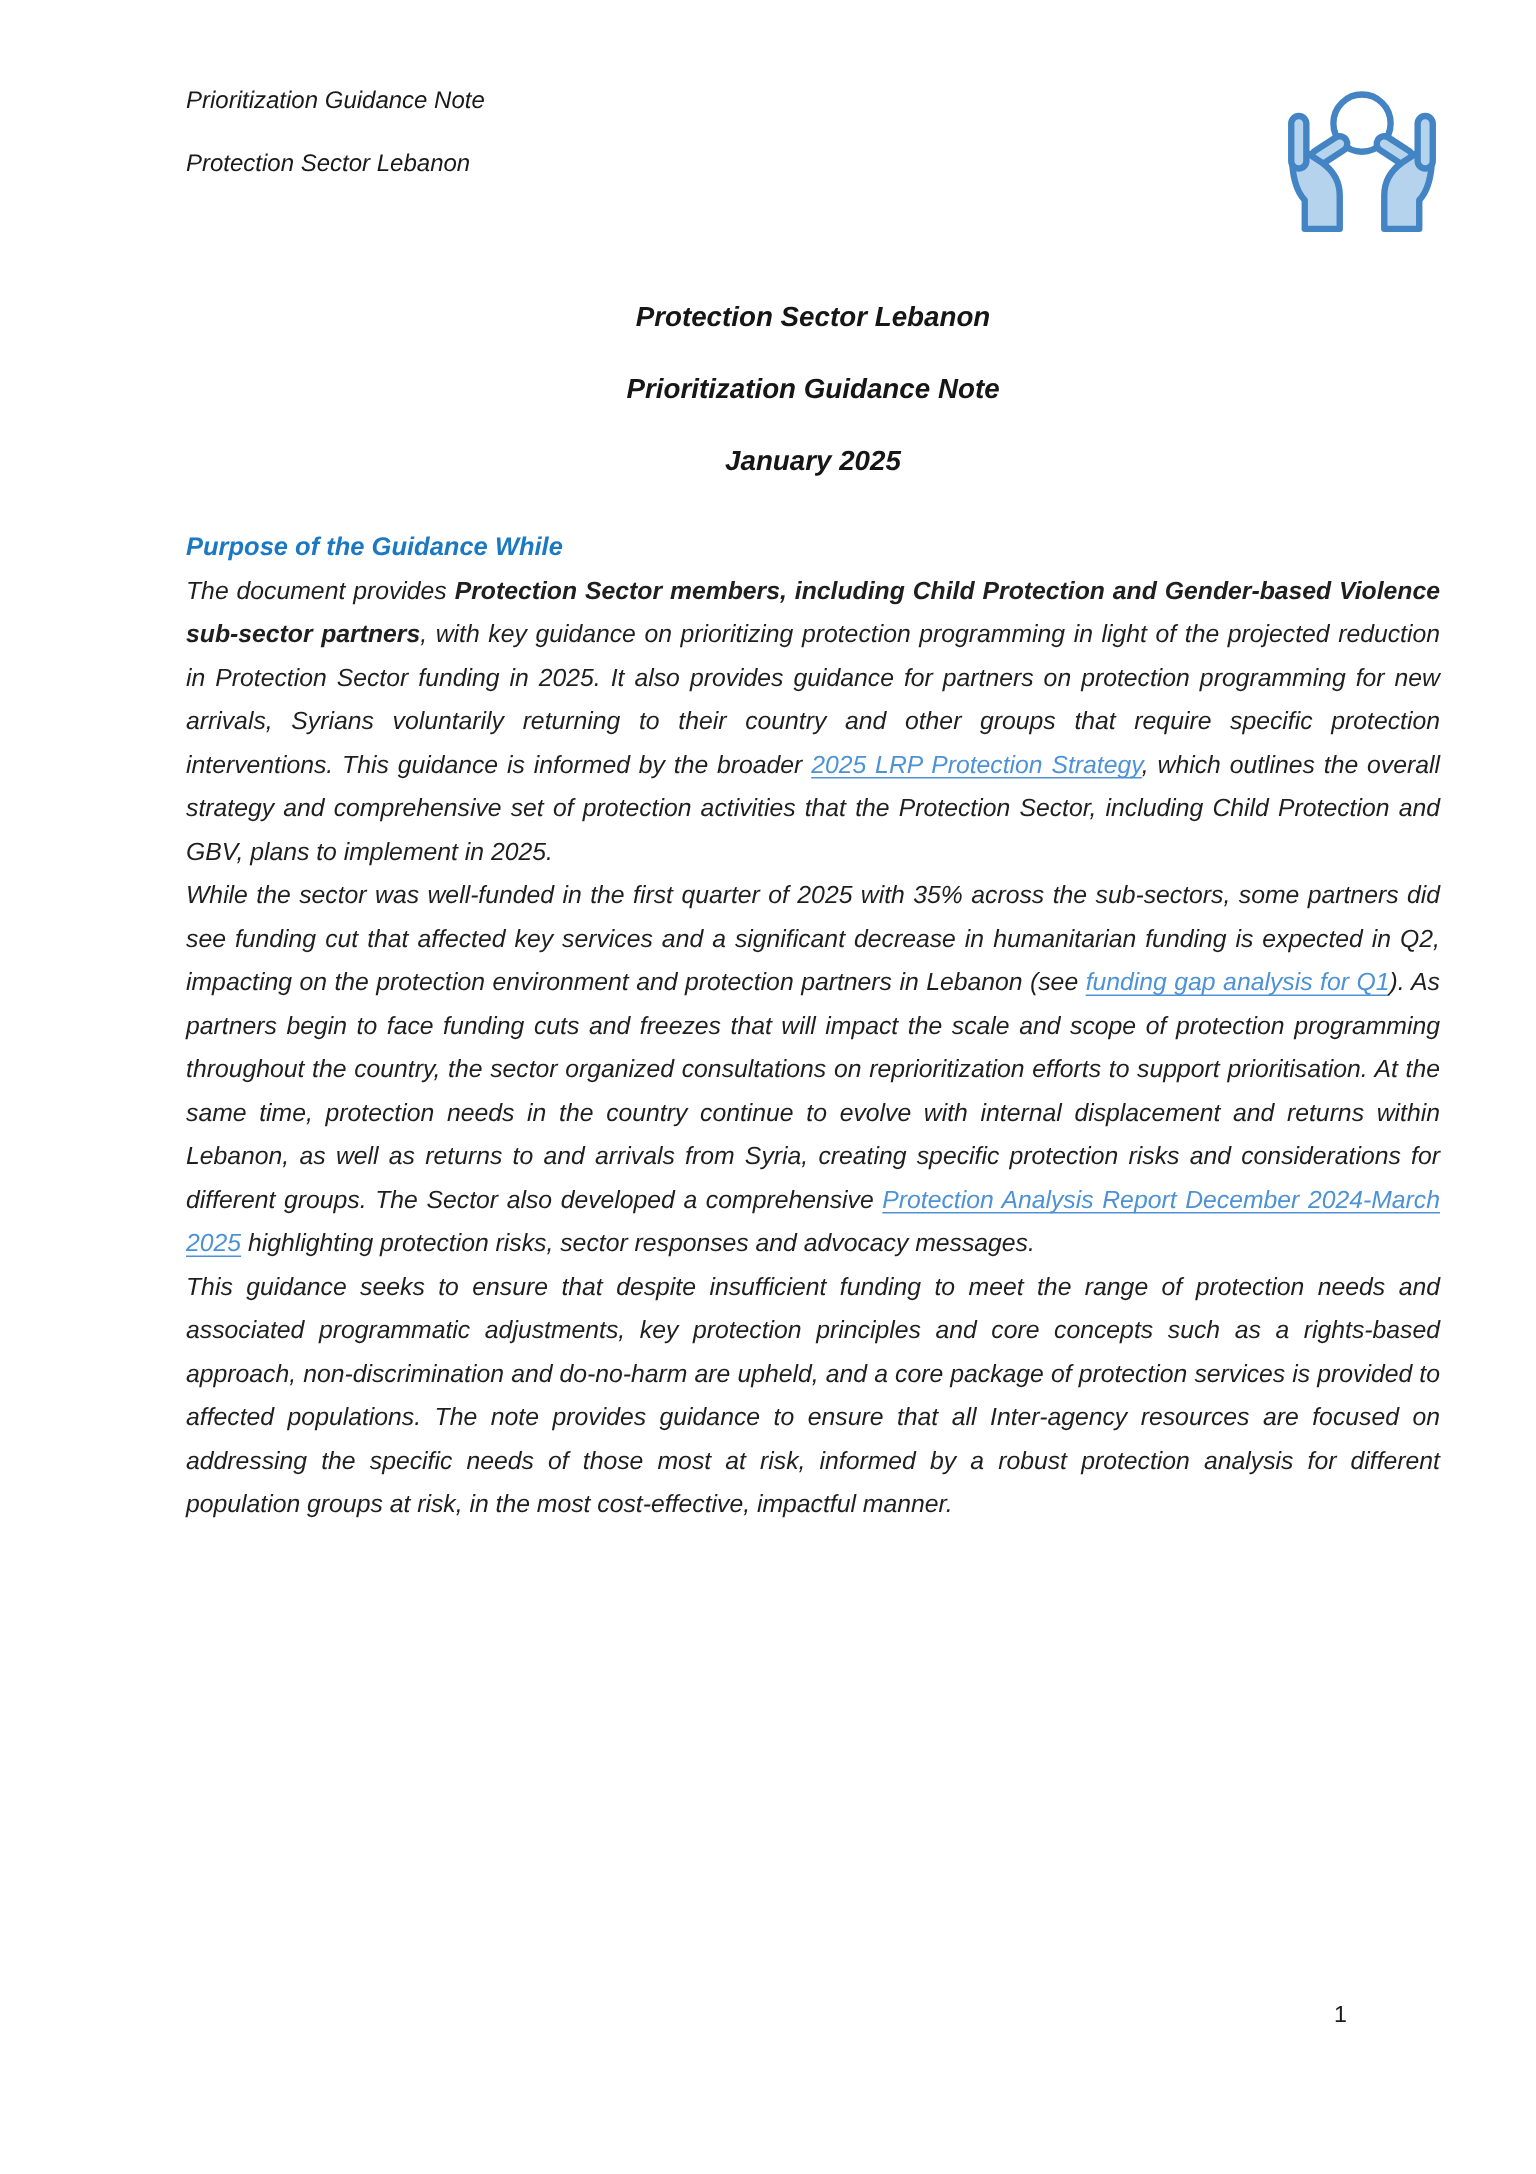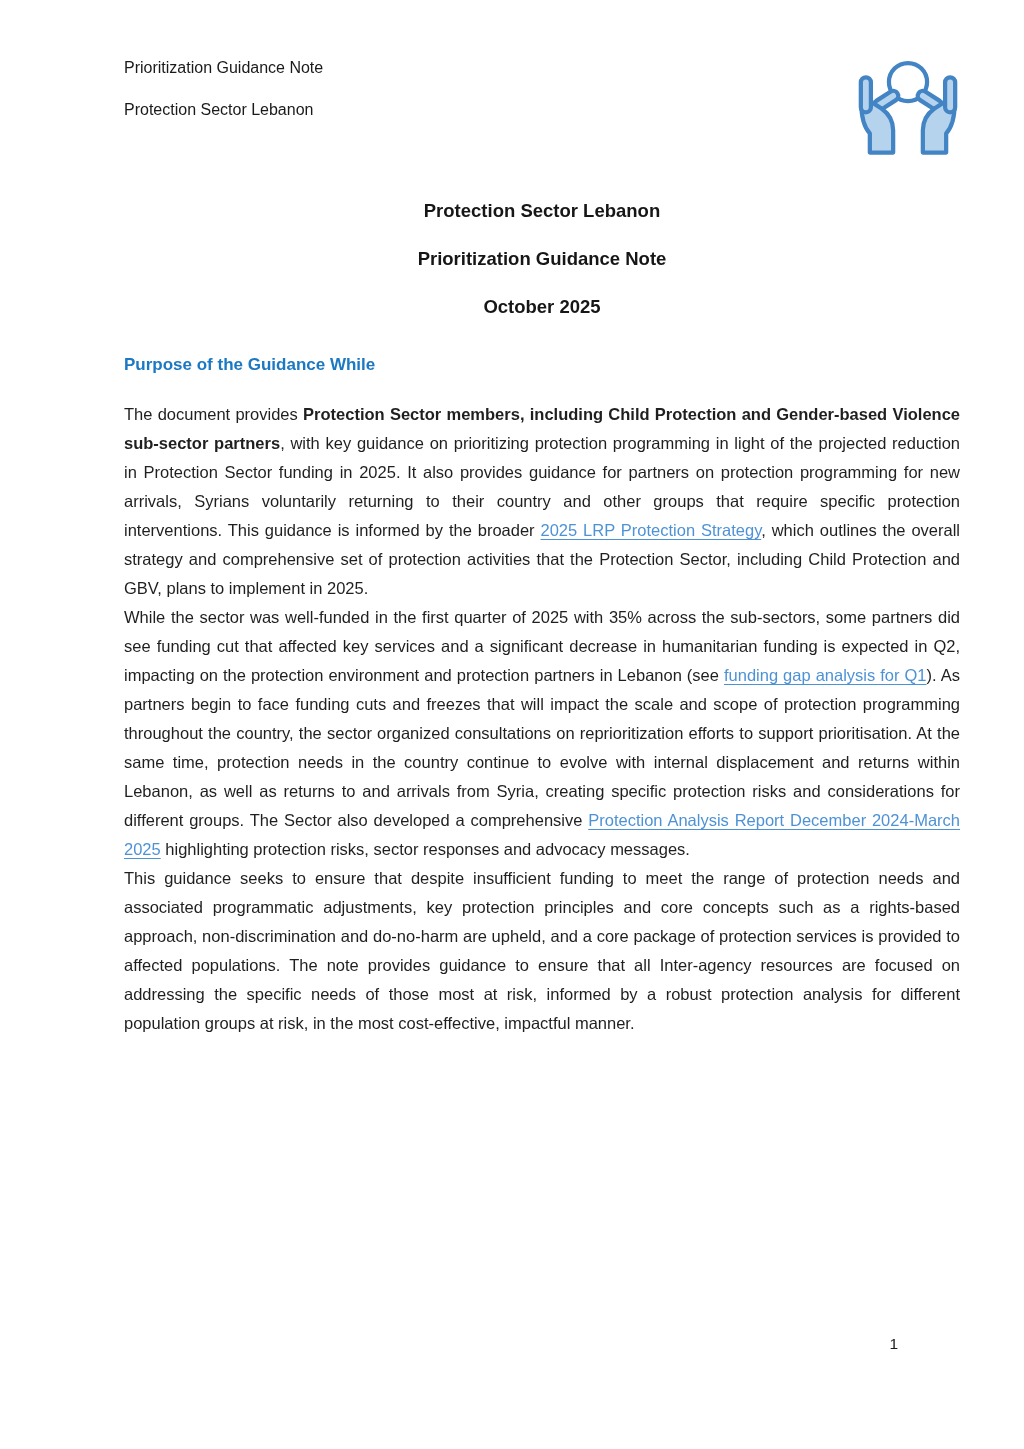--- a/index.html
+++ b/index.html
@@ -20,20 +20,21 @@
     overflow: hidden;
   }
   .page {
     position: relative;
     width: 1024px;
     height: 1449px;
     background: #ffffff;
   }
   .content {
     padding: 58px 64px 0 124px;
+    font-style: italic;
   }
   .doc-header {
     display: flex;
     justify-content: space-between;
     align-items: flex-start;
     min-height: 108px;
   }
   .header-titles .header-line {
     font-size: 16px;
     line-height: 20px;
@@ -61,21 +62,21 @@
   }
   .title-line + .title-line { margin-top: 26px; }
   .section-heading {
     margin-top: 37px;
     font-size: 17px;
     font-weight: 700;
     color: var(--heading-blue);
     line-height: 20px;
   }
   .body-para {
-    margin-top: 25px;
+    margin-top: 5px;
     font-size: 16.5px;
     line-height: 29px;
     text-align: justify;
     color: var(--text-color);
   }
   .body-para + .body-para { margin-top: 0; }
   .body-para .bold { font-weight: 700; }
   .doc-link {
     color: var(--link-blue);
     text-decoration: underline;
@@ -117,21 +118,21 @@
               <rect x="5.5" y="22" width="9.5" height="33" rx="4.75" fill="var(--logo-fill)"></rect>
             </g>
           </g>
         </svg>
       </div>
     </div>
 
     <div class="title-block">
       <div class="title-line">Protection Sector Lebanon</div>
       <div class="title-line">Prioritization Guidance Note</div>
-      <div class="title-line">October 2025</div>
+      <div class="title-line">January 2025</div>
     </div>
 
     <h2 class="section-heading">Purpose of the Guidance While</h2>
 
     <p class="body-para"><span>The document provides </span><span class="bold">Protection Sector members, including Child Protection and Gender-based Violence sub-sector partners</span><span>, with key guidance on prioritizing protection programming in light of the projected reduction in Protection Sector funding in 2025. It also provides guidance for partners on protection programming for new arrivals, Syrians voluntarily returning to their country and other groups that require specific protection interventions. This guidance is informed by the broader </span><a class="doc-link" href="#">2025 LRP Protection Strategy</a><span>, which outlines the overall strategy and comprehensive set of protection activities that the Protection Sector, including Child Protection and GBV, plans to implement in 2025.</span></p>
     <p class="body-para"><span>While the sector was well-funded in the first quarter of 2025 with 35% across the sub-sectors, some partners did see funding cut that affected key services and a significant decrease in humanitarian funding is expected in Q2, impacting on the protection environment and protection partners in Lebanon (see </span><a class="doc-link" href="#">funding gap analysis for Q1</a><span>). As partners begin to face funding cuts and freezes that will impact the scale and scope of protection programming throughout the country, the sector organized consultations on reprioritization efforts to support prioritisation. At the same time, protection needs in the country continue to evolve with internal displacement and returns within Lebanon, as well as returns to and arrivals from Syria, creating specific protection risks and considerations for different groups. The Sector also developed a comprehensive </span><a class="doc-link" href="#">Protection Analysis Report December 2024-March 2025</a><span> highlighting protection risks, sector responses and advocacy messages.</span></p>
     <p class="body-para"><span>This guidance seeks to ensure that despite insufficient funding to meet the range of protection needs and associated programmatic adjustments, key protection principles and core concepts such as a rights-based approach, non-discrimination and do-no-harm are upheld, and a core package of protection services is provided to affected populations. The note provides guidance to ensure that all Inter-agency resources are focused on addressing the specific needs of those most at risk, informed by a robust protection analysis for different population groups at risk, in the most cost-effective, impactful manner.</span></p>
 
   </div>
 

